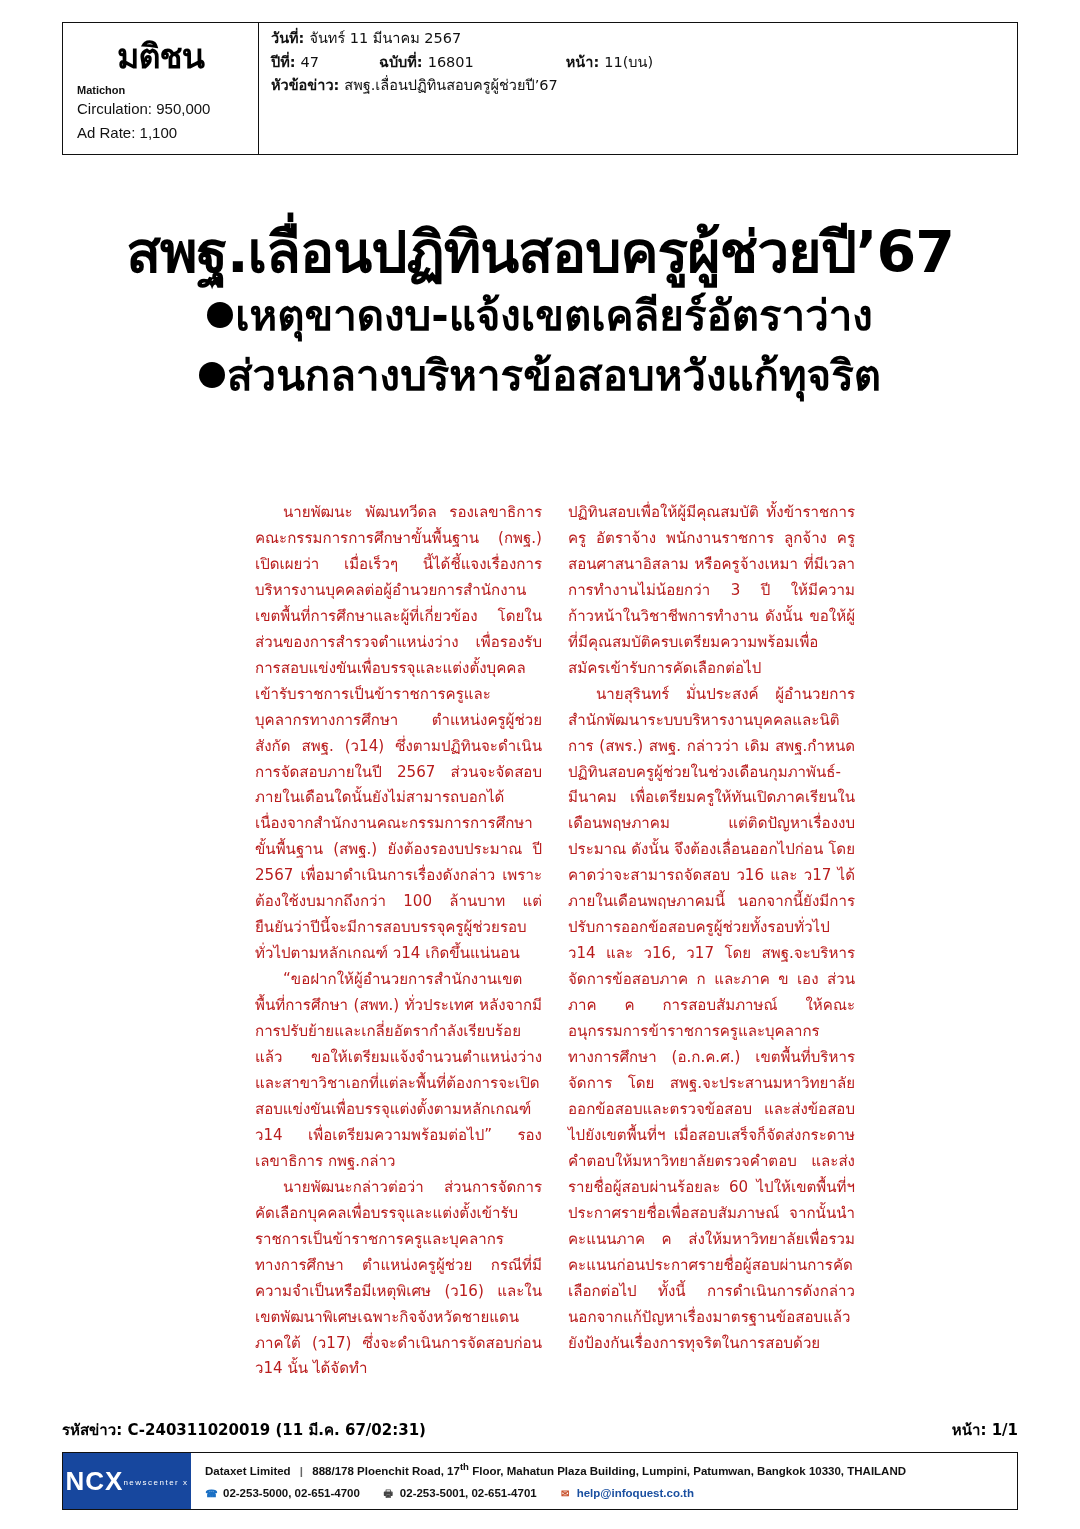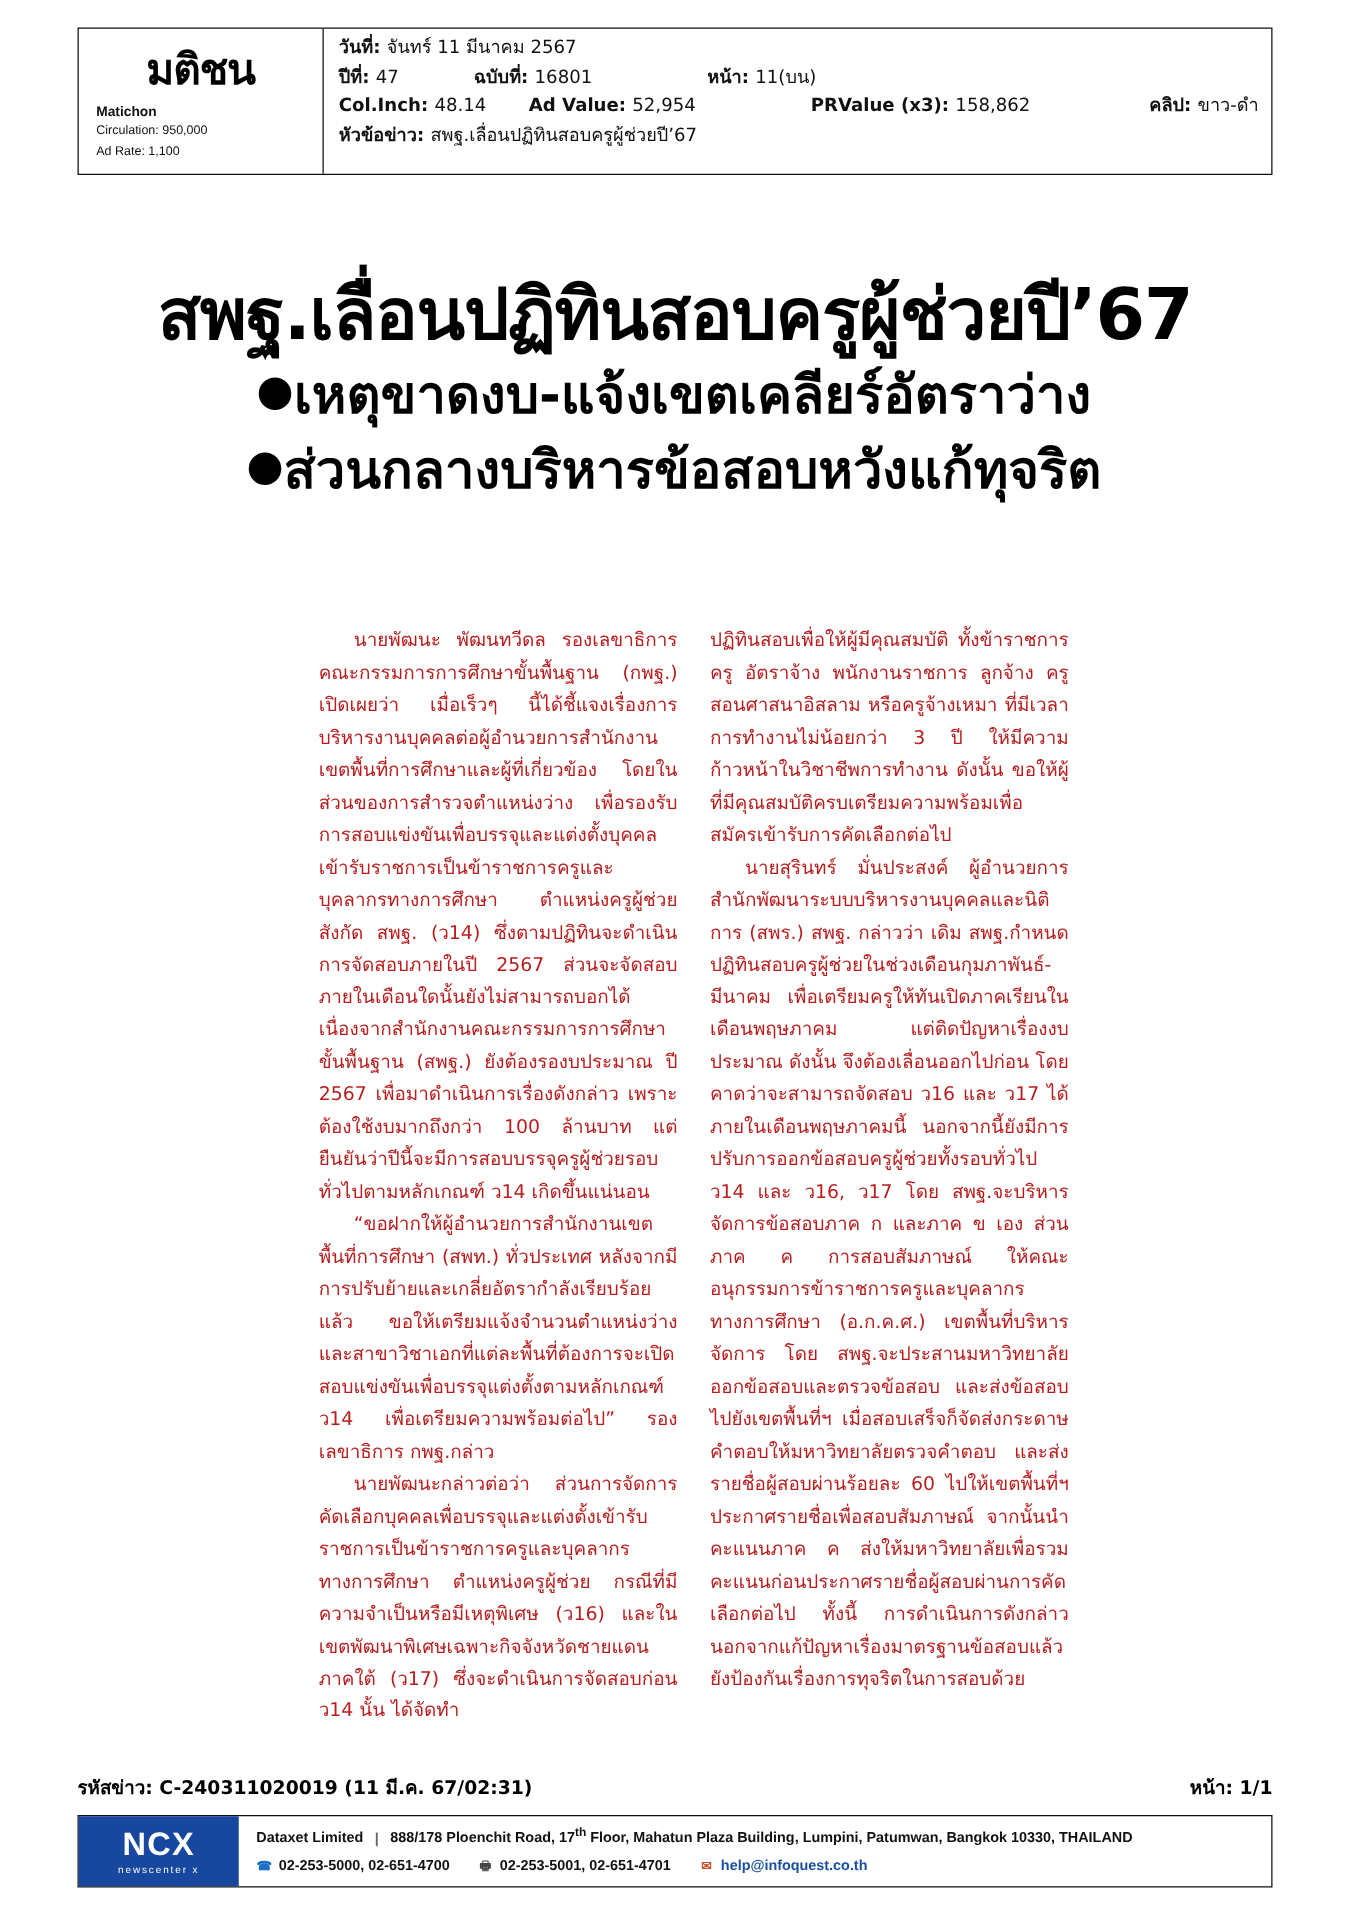--- a/index.html
+++ b/index.html
@@ -48,21 +48,21 @@
     color: #000;
   }
   .logo-en {
     font-size: 11px;
     font-weight: bold;
     margin-top: 8px;
     text-align: left;
     padding-left: 4px;
   }
   .logo-meta {
-    font-size: 10px;
+    font-size: 15px;
     text-align: left;
     padding-left: 4px;
     line-height: 1.45;
     margin-top: 2px;
   }
   .clip-info {
     flex: 1;
     padding: 8px 10px 8px 12px;
     box-sizing: border-box;
     font-family: "DejaVu Sans", sans-serif;
@@ -163,21 +163,21 @@
     box-sizing: border-box;
     display: flex;
     align-items: center;
   }
   .ncx-logo {
     width: 128px;
     height: 100%;
     background: #17479e;
     color: #fff;
     display: flex;
-    flex-direction: column;
+    flex-direction: row;
     align-items: center;
     justify-content: center;
     box-sizing: border-box;
   }
   .ncx-main {
     font-size: 26px;
     font-weight: bold;
     letter-spacing: 1px;
     line-height: 1;
   }
@@ -235,30 +235,20 @@
         <span class="lbl">วันที่:</span>
         <span class="val">จันทร์ 11 มีนาคม 2567</span>
       </div>
       <div class="info-row">
         <span class="lbl">ปีที่:</span>
         <span class="val">47</span>
         <span class="lbl gap-60">ฉบับที่:</span>
         <span class="val">16801</span>
         <span class="lbl gap-100">หน้า:</span>
         <span class="val">11(บน)</span>
-      </div>
-      <div class="info-row">
-        <span class="lbl">Col.Inch:</span>
-        <span class="val">48.14</span>
-        <span class="lbl gap-34">Ad Value:</span>
-        <span class="val">52,954</span>
-        <span class="lbl gap-100">PRValue (x3):</span>
-        <span class="val">158,862</span>
-        <span class="lbl push-right">คลิป:</span>
-        <span class="val">ขาว-ดำ</span>
       </div>
       <div class="info-row">
         <span class="lbl">หัวข้อข่าว:</span>
         <span class="val">สพฐ.เลื่อนปฏิทินสอบครูผู้ช่วยปี’67</span>
       </div>
     </div>
   </div>
 
   <div class="headline-block">
     <div class="headline-main">สพฐ.เลื่อนปฏิทินสอบครูผู้ช่วยปี’67</div>

